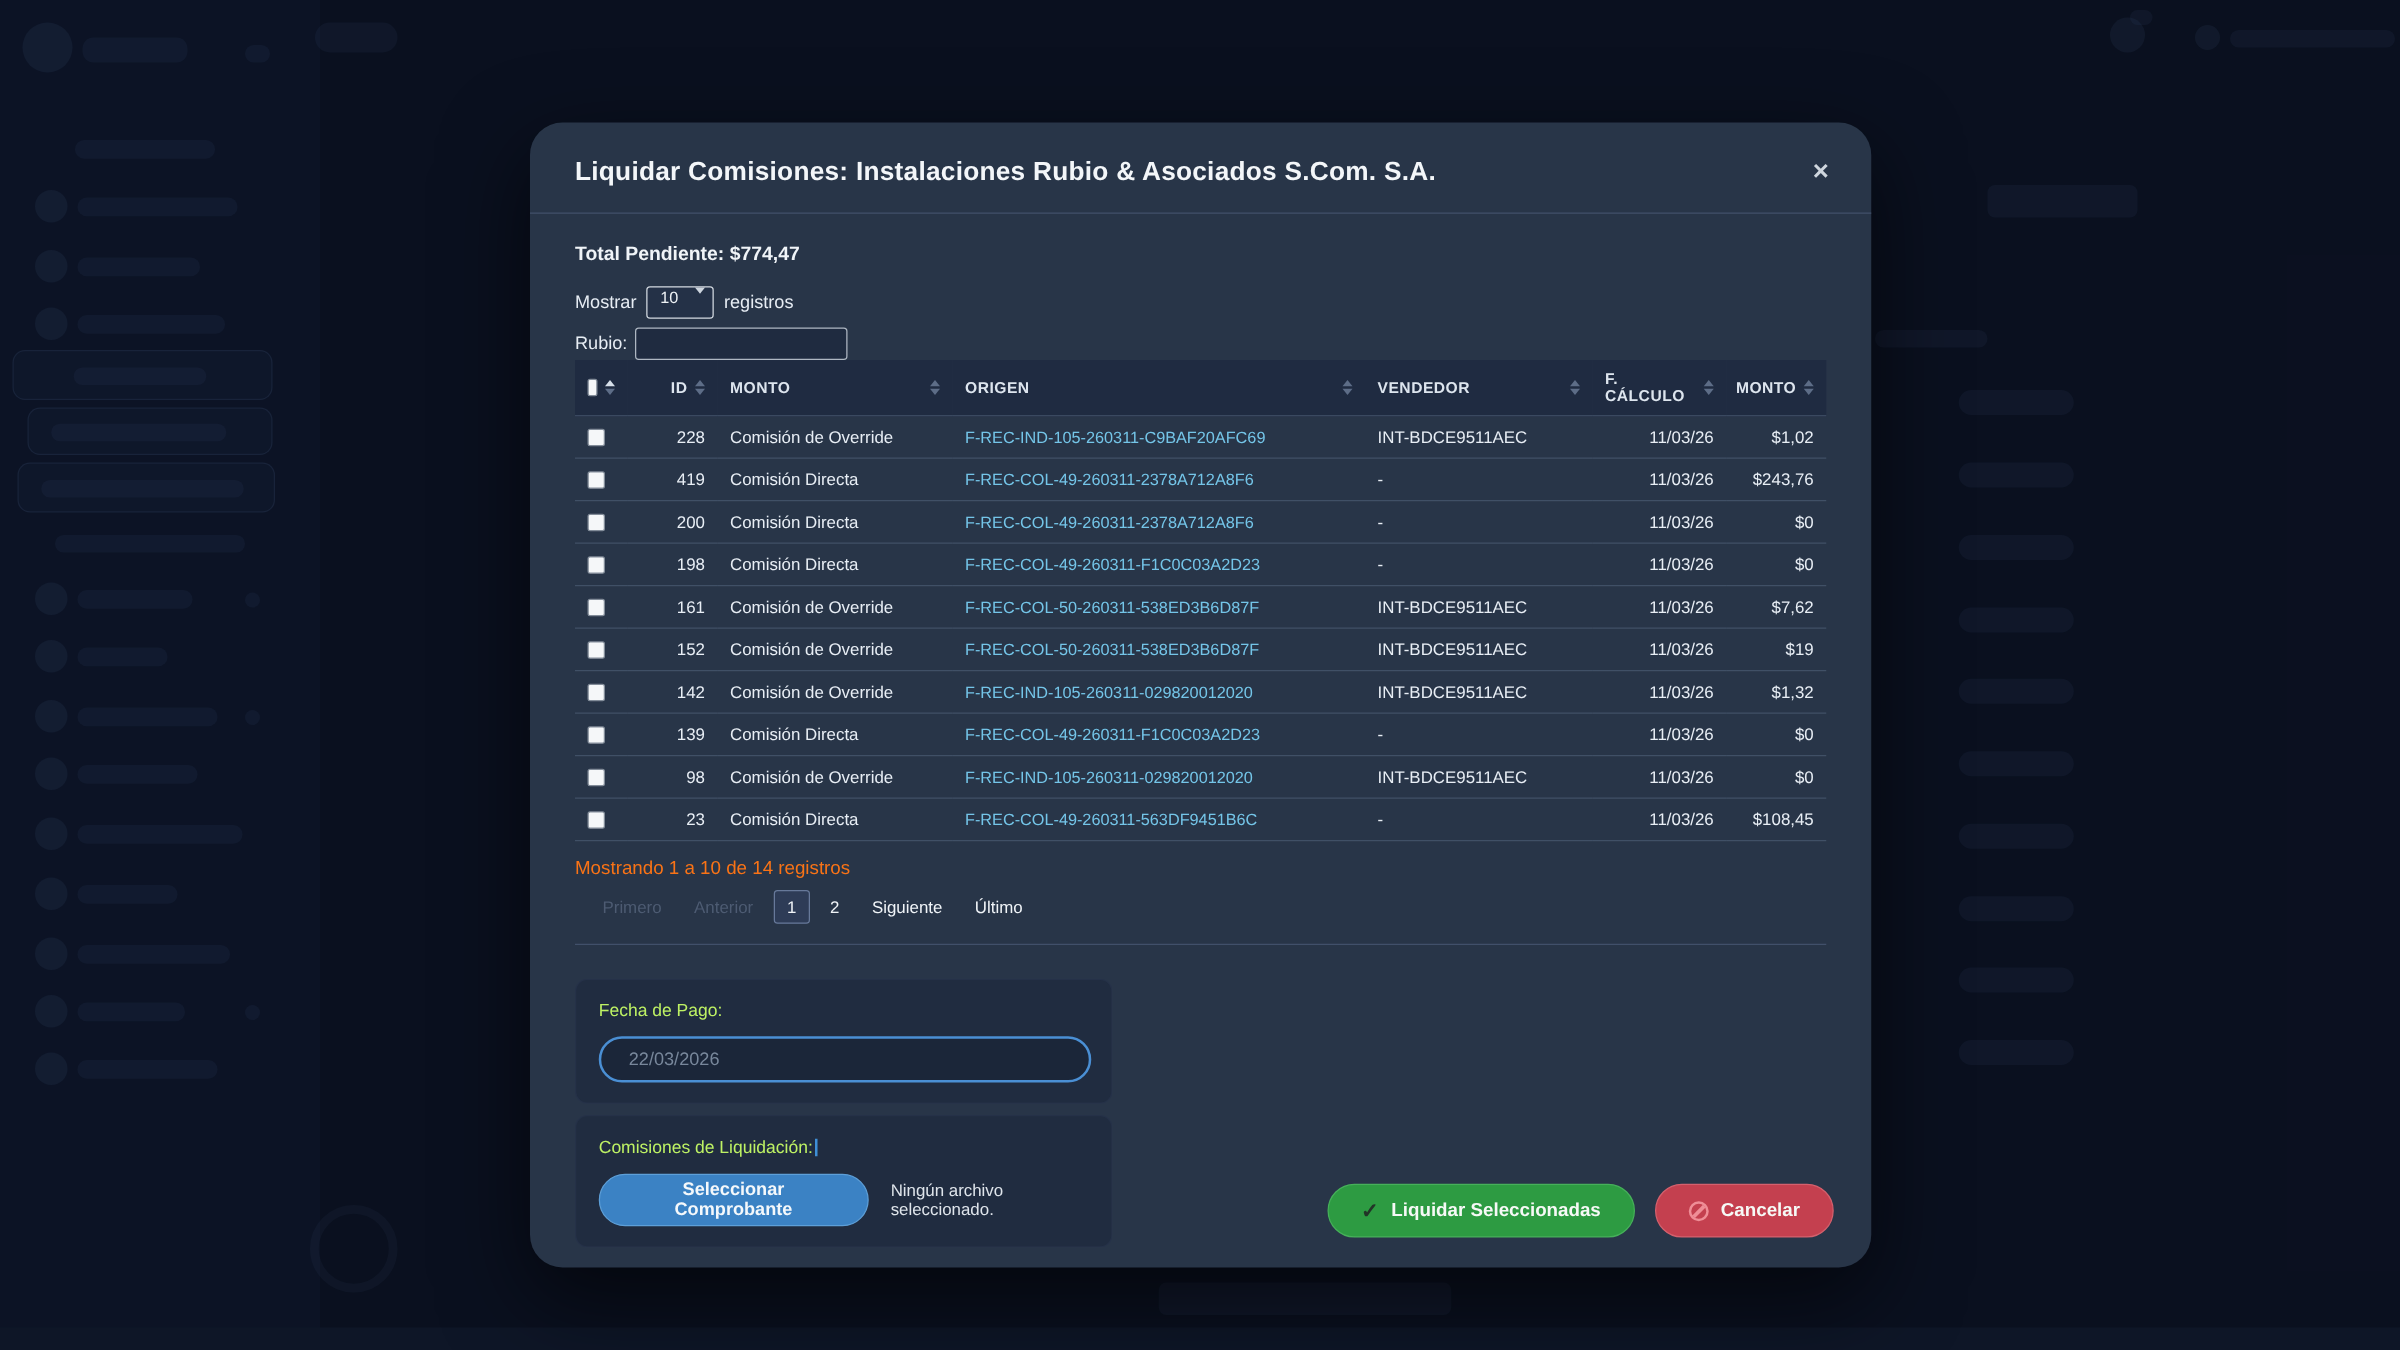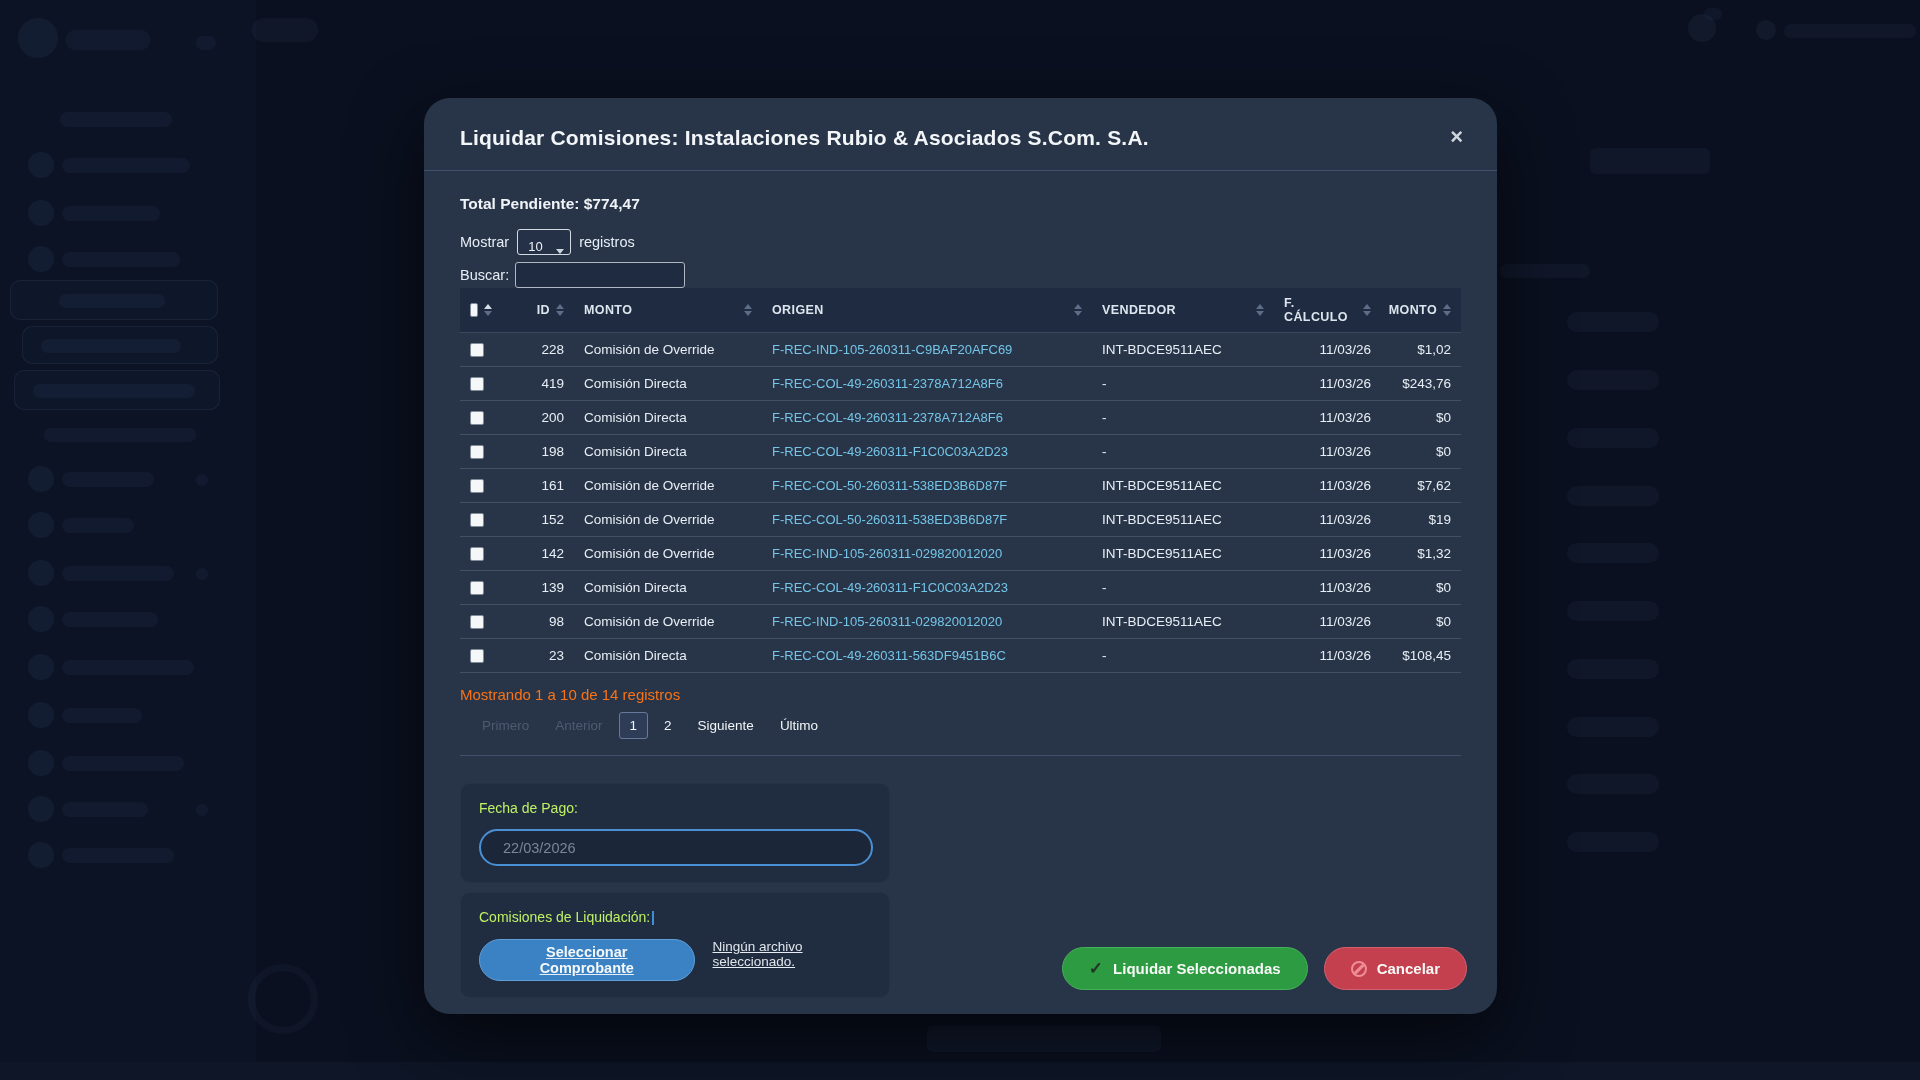--- a/index.html
+++ b/index.html
@@ -33,21 +33,21 @@
     color:#cfd6de; font-size:22px; font-weight:bold; cursor:pointer; line-height:1; padding:4px;
     font-family:"Liberation Sans", sans-serif;
   }
   .hr { border:none; border-top:1px solid #41506a; }
   .modal-body { padding:0 36px; position:relative; }
 
   .total-line { margin-top:24px; font-size:15.5px; font-weight:bold; color:#f0f4f8; }
 
   .length-row { margin-top:16px; font-size:14.5px; display:flex; align-items:center; gap:8px; }
   .length-select {
-    display:inline-flex; align-items:flex-end; justify-content:space-between;
+    display:inline-flex; align-items:flex-start; justify-content:space-between;
     width:54px; height:26px; padding:0 6px 0 10px;
     border:1px solid #d3dae1; border-radius:3px; background:#243147;
     font-size:13px; color:#eef2f6; cursor:pointer;
   }
   .length-select .chev { width:0; height:0; border-left:4px solid transparent; border-right:4px solid transparent; border-top:5px solid #cdd5de; }
 
   .search-row { margin-top:7px; font-size:14.5px; display:flex; align-items:center; gap:6px; }
   .search-input {
     width:170px; height:26px; background:#1f2b40; border:1px solid #aeb7c2;
     border-radius:3px; color:#e7edf4; padding:0 8px; font-size:13px;
@@ -92,21 +92,21 @@
   }
   .panel-fecha { margin-top:27px; }
   .panel-comp { margin-top:9px; }
   .panel-label { font-size:14px; color:#bef264; }
   .caret { display:inline-block; width:2px; height:14px; background:#3f8fd6; vertical-align:middle; margin-left:2px; }
   .date-input {
     margin-top:13px; width:394px; height:37px; border-radius:19px;
     border:2px solid #4a8fd4; background:#1b2639; color:#78879b;
     font-size:14.5px; padding:0 22px; font-family:"Liberation Sans", sans-serif;
   }
-  .file-row { margin-top:14px; display:flex; gap:18px;text-decoration:underline; }
+  .file-row { margin-top:14px; display:flex; align-items:center; gap:18px; }
   .btn-file {
     height:42px; padding:0 26px; border-radius:21px; border:1px solid #5d9fd8;
     background:#3b82c4; color:#f4f8fb; font-size:14.5px; font-weight:bold; cursor:pointer;
     font-family:"Liberation Sans", sans-serif;
   }
   .file-status { font-size:13.5px; color:#dfe5eb; }
 
   .actions { position:absolute; right:30px; bottom:24px; display:flex; gap:16px; }
   .btn-pill {
     height:43px; border-radius:22px; display:inline-flex; align-items:center; gap:10px;
@@ -216,21 +216,21 @@
     <div class="length-row">
       <span>Mostrar</span>
       <span class="length-select">
         <span>10</span>
         <span class="chev"></span>
       </span>
       <span>registros</span>
     </div>
 
     <div class="search-row">
-      <span>Buscar:</span>
+      <span>Rubio:</span>
       <input class="search-input" type="text" value="" style="">
     </div>
 
     <table class="grid">
       <colgroup>
         <col style="width:42px">
           <col style="width:72px">
           <col style="width:188px">
         <col style="width:330px">
           <col style="width:182px">

